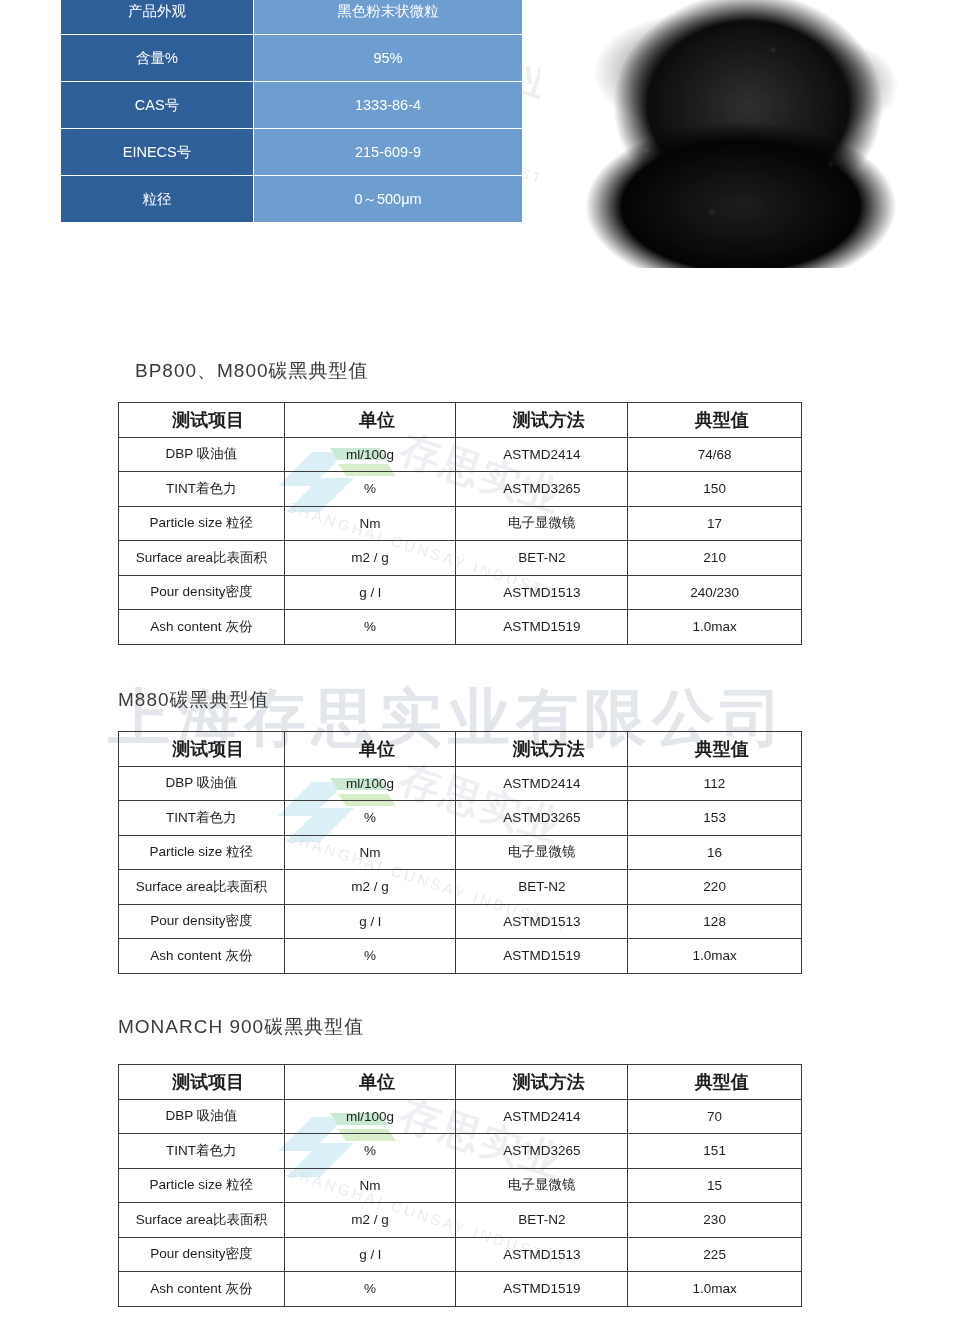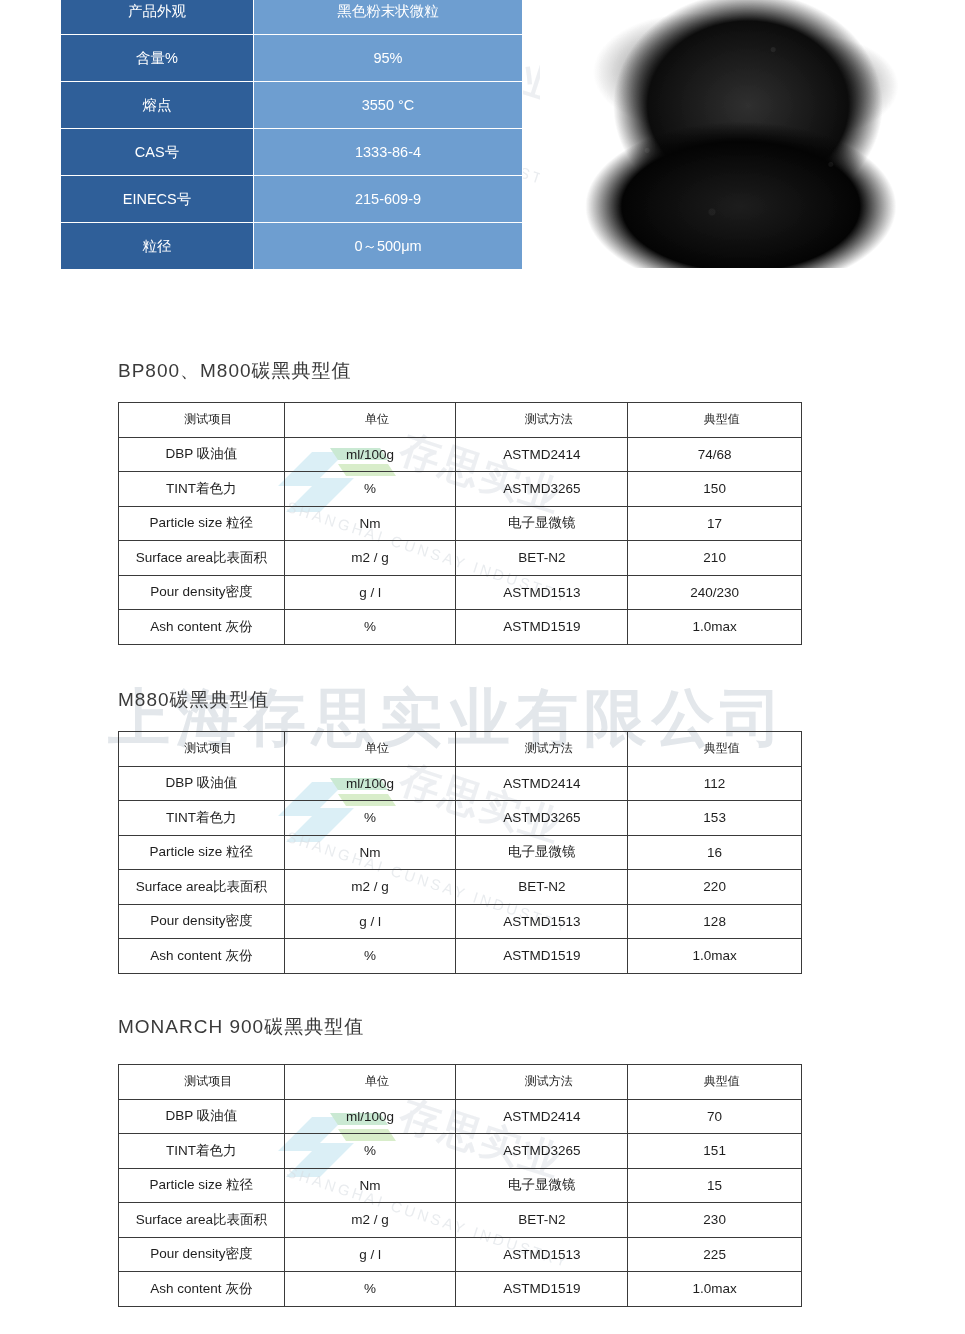--- a/index.html
+++ b/index.html
@@ -144,22 +144,22 @@
   .data-table th, .data-table td {
     border: 1px solid #3a3a3a;
     height: 33.5px;
     font-size: 13.5px;
     text-align: center;
     color: #1e1e1e;
     font-weight: normal;
     padding: 0 2px;
   }
   .data-table th {
-    font-weight: normal;
-    font-size: 12px;
+    font-weight: bold;
+    font-size: 18px;
     padding-left: 16px;
   }
   .data-table col.c1 { width: 166px; }
   .data-table col.c2 { width: 172px; }
   .data-table col.c3 { width: 172px; }
   .data-table col.c4 { width: 174px; }
 </style>
 </head>
 <body>
 
@@ -236,43 +236,39 @@
   <tbody>
     <tr>
       <td class="k">产品外观</td>
       <td class="v">黑色粉末状微粒</td>
     </tr>
     <tr>
       <td class="k">含量%</td>
       <td class="v">95%</td>
     </tr>
     <tr>
-      <td class="k">熔点</td>
-      <td class="v">3550 °C</td>
-    </tr>
-    <tr>
       <td class="k">CAS号</td>
       <td class="v">1333-86-4</td>
     </tr>
     <tr>
       <td class="k">EINECS号</td>
       <td class="v">215-609-9</td>
     </tr>
     <tr>
       <td class="k">粒径</td>
       <td class="v">0～500μm</td>
     </tr>
   </tbody>
 </table>
 
 <div class="photo">
   <div class="powder"></div>
 </div>
 
-<div class="section-title" style="top:358px;">BP800、M800碳黑典型值</div>
+<div class="section-title" style="top:358px;margin-left:17px;">BP800、M800碳黑典型值</div>
 <table class="data-table" style="top:402px;">
   <colgroup>
       <col class="c1">
       <col class="c2">
       <col class="c3">
       <col class="c4">
     </colgroup>
   <thead>
     <tr>
       <th>测试项目</th>

